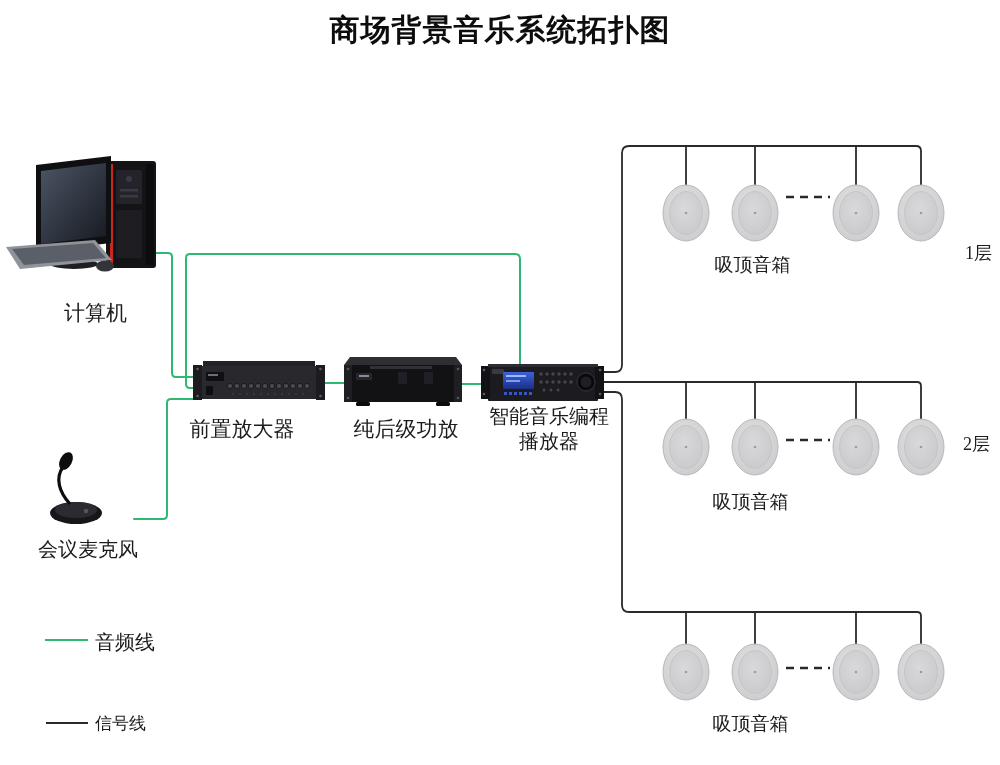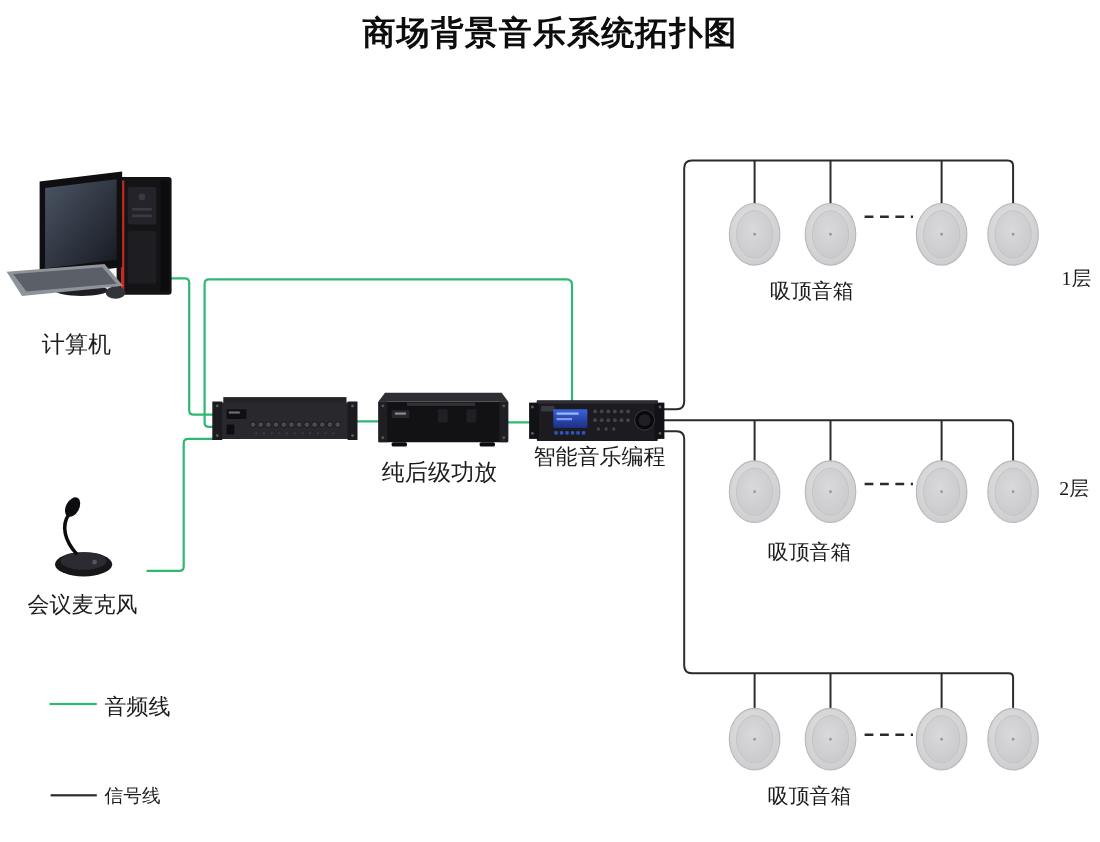--- a/index.html
+++ b/index.html
@@ -8,21 +8,21 @@
     font-family:"Liberation Serif","DejaVu Serif",serif; color:#1c1c1c;
   }
   .title {
     position:absolute; top:10px; left:0; width:100%; margin:0;
     text-align:center; font-size:30px; font-weight:bold; color:#0d0d0d; letter-spacing:1px;
   }
   svg.layer { position:absolute; left:0; top:0; width:1000px; height:765px; }
   .wa { stroke:var(--audio-line,#2eb872); stroke-width:2; fill:none; stroke-linecap:round; }
   .ws { stroke:var(--signal-line,#2a2a2a); stroke-width:1.8; fill:none; stroke-linecap:butt; }
   .wdash { stroke:var(--signal-line,#2a2a2a); stroke-width:2.4; fill:none; stroke-dasharray:8 6; }
-  .lbl { position:absolute; white-space:nowrap; }
+  .lbl { position:absolute; text-align:center; white-space:nowrap; }
   .lbl-computer { left:38px; top:299px; width:115px; font-size:21px; }
   .lbl-mic      { left:25px; top:536px; width:126px; font-size:20px; }
   .lbl-preamp   { left:183px; top:415px; width:118px; font-size:21px; }
   .lbl-amp      { left:347px; top:415px; width:118px; font-size:21px; }
   .lbl-player   { left:485px; top:404px; width:128px; font-size:20px; line-height:1.25; }
   .lbl-spk1 { left:700px; top:252px; width:105px; font-size:19px; }
   .lbl-spk2 { left:698px; top:489px; width:105px; font-size:19px; }
   .lbl-spk3 { left:698px; top:711px; width:105px; font-size:19px; }
   .lbl-f1 { left:965px; top:205px; width:36px; font-size:18px; text-align:left;margin-top:36px; }
   .lbl-f2 { left:963px; top:432px; width:36px; font-size:18px; text-align:left; }
@@ -236,23 +236,25 @@
     <g>
       <use href="#spk" x="686" y="672"></use>
       <use href="#spk" x="755" y="672"></use>
       <use href="#spk" x="856" y="672"></use>
       <use href="#spk" x="921" y="672"></use>
     </g>
   </svg>
 
   <div class="lbl lbl-computer">计算机</div>
   <div class="lbl lbl-mic">会议麦克风</div>
+  <div class="lbl lbl-preamp">前置放大器</div>
   <div class="lbl lbl-amp">纯后级功放</div>
   <div class="lbl lbl-player">
     <div>智能音乐编程</div>
+    <div>播放器</div>
   </div>
 
   <div class="lbl lbl-spk1">吸顶音箱</div>
   <div class="lbl lbl-spk2">吸顶音箱</div>
   <div class="lbl lbl-spk3">吸顶音箱</div>
 
   <div class="lbl lbl-f1">1层</div>
   <div class="lbl lbl-f2">2层</div>
   <div class="lbl lbl-f3">3层</div>
 

